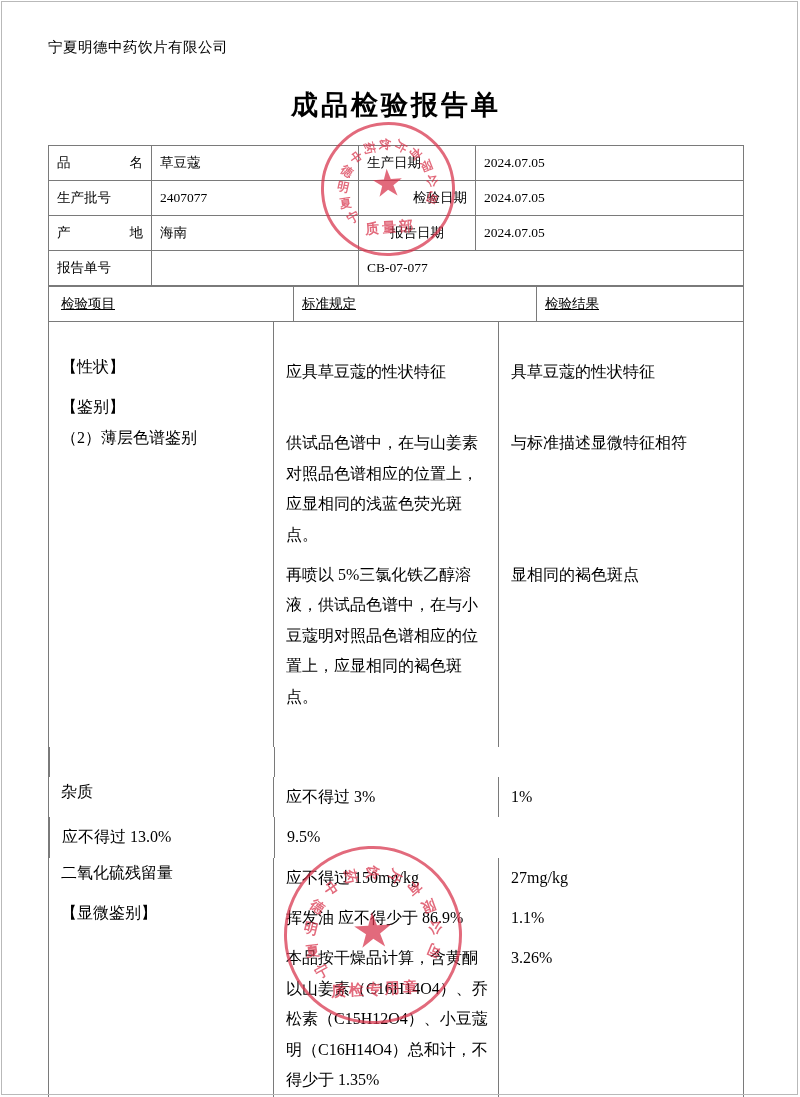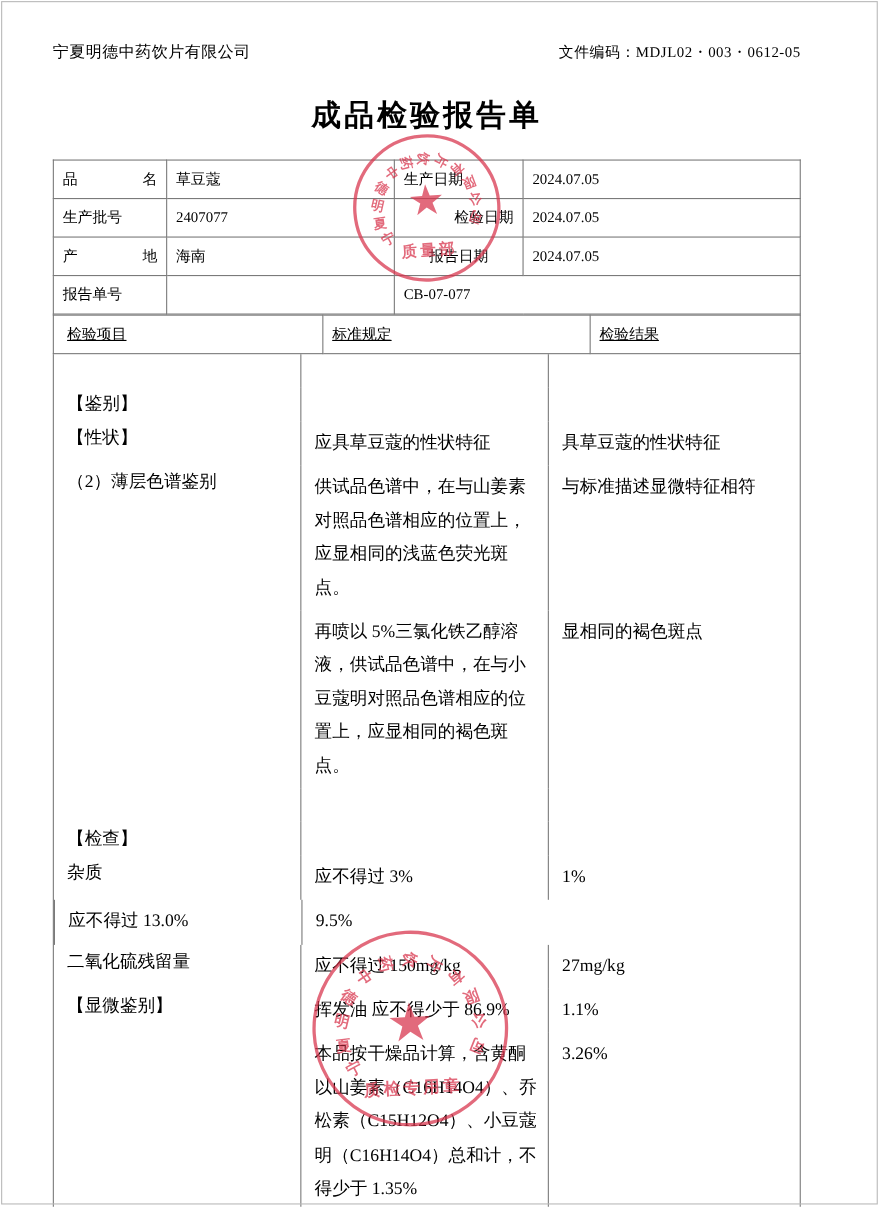--- a/index.html
+++ b/index.html
@@ -13,21 +13,21 @@
     font-family: "Liberation Serif", "DejaVu Serif", serif;
     color: #000000;
     position: relative;
     overflow: hidden;
   }
   .page {
     position: relative;
     width: 800px;
     height: 1097px;
     box-sizing: border-box;
-    padding: 30px 72px 0 48px;
+    padding: 30px 56px 0 48px;
   }
   .page-border {
     position: absolute;
     left: 1px; top: 1px;
     width: 797px; height: 1094px;
     border: 1px solid #b9b9b9;
     box-sizing: border-box;
     pointer-events: none;
   }
   .header-row {
@@ -168,23 +168,20 @@
   }
 </style>
 </head>
 <body>
 
 <div class="page">
   <div class="page-border"></div>
 
   <div class="header-row">
     <div class="header-left">宁夏明德中药饮片有限公司</div>
-    <div class="header-right">
-      <span>文件编码：</span><span>MDJL02・003・0612-05</span>
-    </div>
   </div>
 
   <div class="doc-title">成品检验报告单</div>
 
   <table class="main">
     <tbody>
         <tr>
       <td class="lbl">
         <span class="lbl-spread">
               <span>品</span>
@@ -230,46 +227,45 @@
   </tbody>
     </table>
 
   <div class="det-wrap">
     <div class="det-row spacer-row">
       <div class="c1"></div>
       <div class="c2"></div>
       <div class="c3"></div>
     </div>
     <div class="det-row">
+      <div class="c1">【性状】</div>
+      <div class="c2">应具草豆蔻的性状特征</div>
+      <div class="c3">具草豆蔻的性状特征</div>
+    </div>
+    <div class="det-row">
       <div class="c1">【鉴别】</div>
       <div class="c2"></div>
       <div class="c3"></div>
-    </div>
-    <div class="det-row">
-      <div class="c1">【性状】</div>
-      <div class="c2">应具草豆蔻的性状特征</div>
-      <div class="c3">具草豆蔻的性状特征</div>
     </div>
     <div class="det-row">
       <div class="c1">（2）薄层色谱鉴别</div>
       <div class="c2">供试品色谱中，在与山姜素对照品色谱相应的位置上，应显相同的浅蓝色荧光斑点。</div>
       <div class="c3">与标准描述显微特征相符</div>
     </div>
     <div class="det-row">
       <div class="c1"></div>
       <div class="c2">再喷以 5%三氯化铁乙醇溶液，供试品色谱中，在与小豆蔻明对照品色谱相应的位置上，应显相同的褐色斑点。</div>
       <div class="c3">显相同的褐色斑点</div>
     </div>
     <div class="det-row spacer-row">
       <div class="c1"></div>
       <div class="c2"></div>
       <div class="c3"></div>
     </div>
     <div class="det-row">
-      <div class="c1">【检查】</div>
       <div class="c2"></div>
       <div class="c3"></div>
     </div>
     <div class="det-row">
       <div class="c1">杂质</div>
       <div class="c2">应不得过 3%</div>
       <div class="c3">1%</div>
     </div>
     <div class="det-row">
       <div class="c2">应不得过 13.0%</div>

